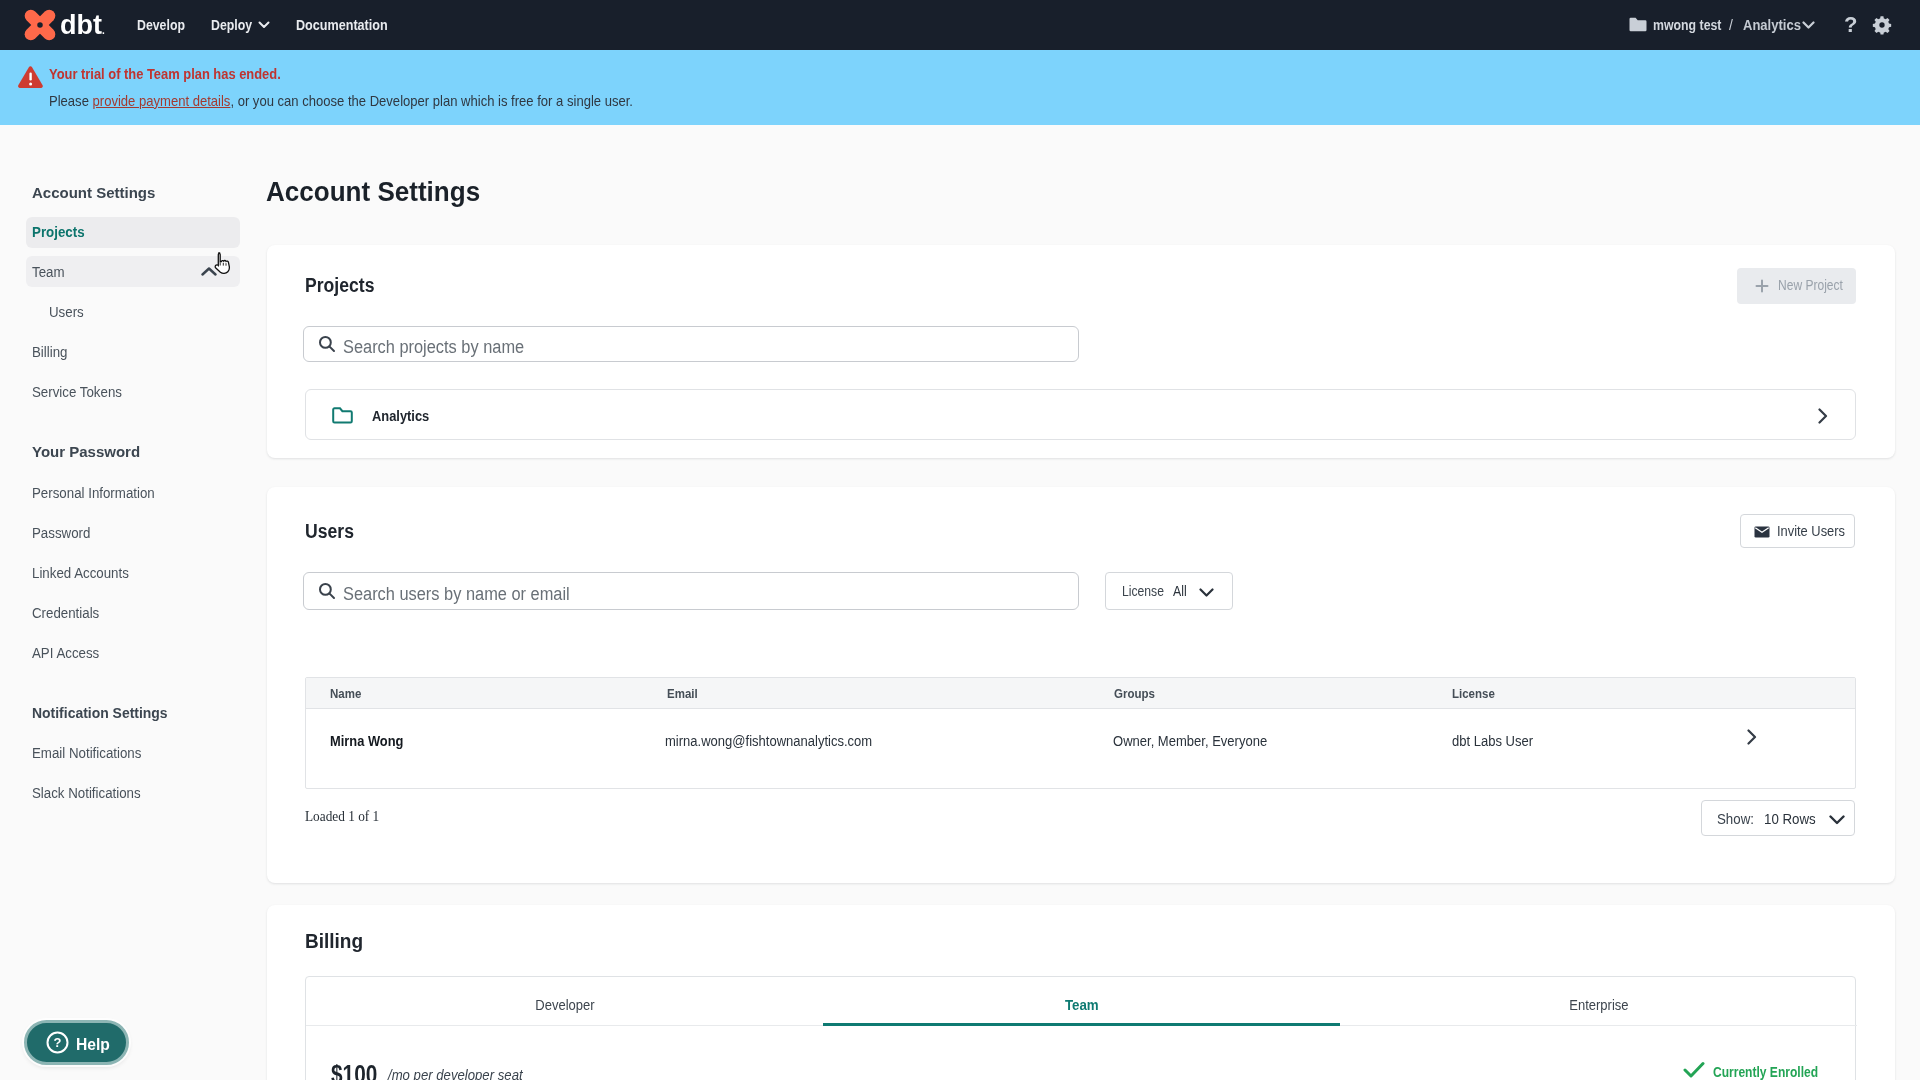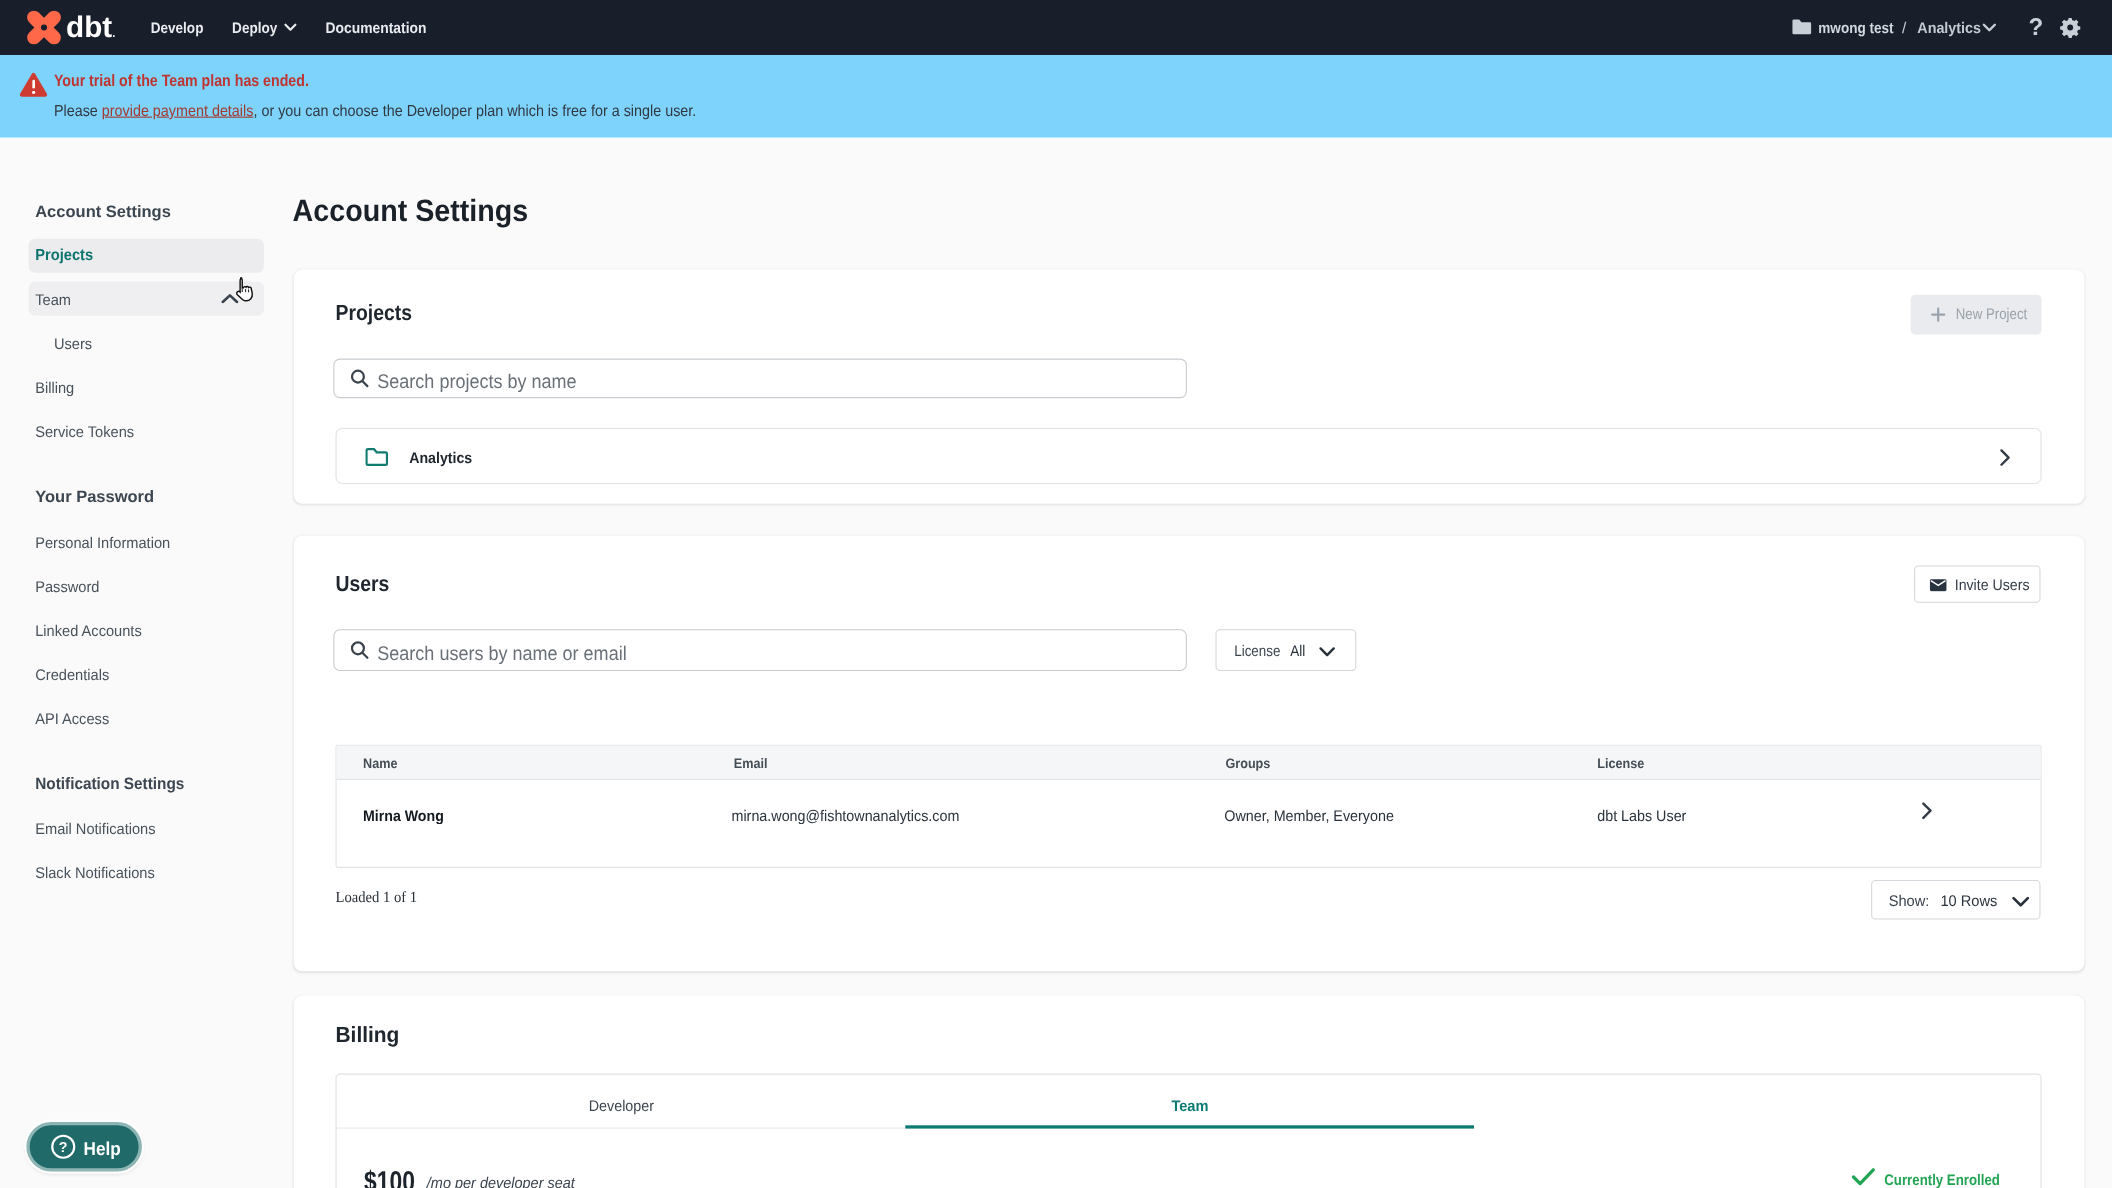--- a/index.html
+++ b/index.html
@@ -195,20 +195,21 @@
         <polyline points="1.5,1.5 8,8 14.5,1.5" fill="none" stroke="#2a323b" stroke-width="2.4" stroke-linecap="round" stroke-linejoin="round"></polyline>
       </svg>
   </div>
 </div>
 
 <div class="card" style="top:905px; height:320px;">
   <div class="h2 abs" style="left:38px; top:25px;"><span class="sx" style="--s:.95">Billing</span></div>
   <div class="tabbox">
     <div class="tab" style="left:0;"><span class="sx" style="--s:.93;transform-origin:50% 50%;">Developer</span></div>
     <div class="tab" style="left:517px; color:#0e7a72; font-weight:bold; border-bottom:3px solid #0e7a72;"><span class="sx" style="--s:.95;transform-origin:50% 50%;">Team</span></div>
+    <div class="tab" style="left:1034px;"><span class="sx" style="--s:.93;transform-origin:50% 50%;">Enterprise</span></div>
     <div style="position:absolute; left:25px; top:82px; font-size:26px; font-weight:bold; color:#1d242c;"><span class="sx" style="--s:.8">$100</span></div>
     <div style="position:absolute; left:82px; top:90px; font-size:14px; font-style:italic; color:#3a434d;"><span class="sx" style="--s:.94">/mo per developer seat</span></div>
     <svg style="position:absolute; left:1377px; top:84px" width="22" height="18" viewBox="0 0 22 18">
         <polyline points="2,9 8,15 20,2.5" fill="none" stroke="#23a455" stroke-width="3" stroke-linecap="round" stroke-linejoin="round"></polyline>
       </svg>
     <div style="position:absolute; left:1407px; top:87px; font-size:14px; font-weight:bold; color:#23a455;"><span class="sx" style="--s:.86">Currently Enrolled</span></div>
   </div>
 </div>
 
 <div class="help">

